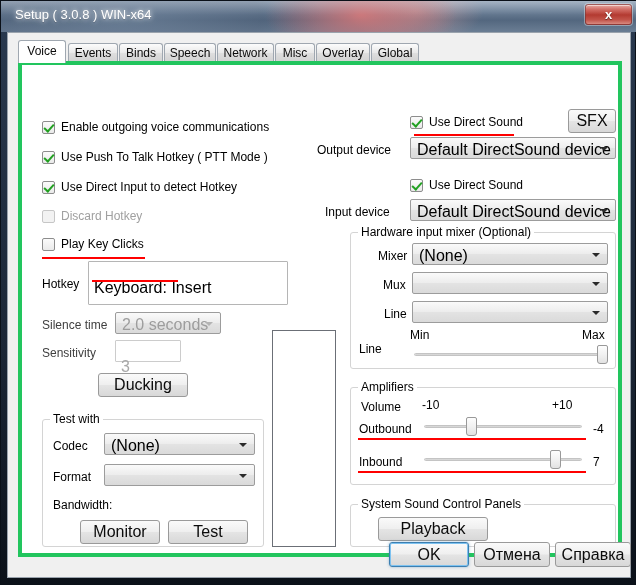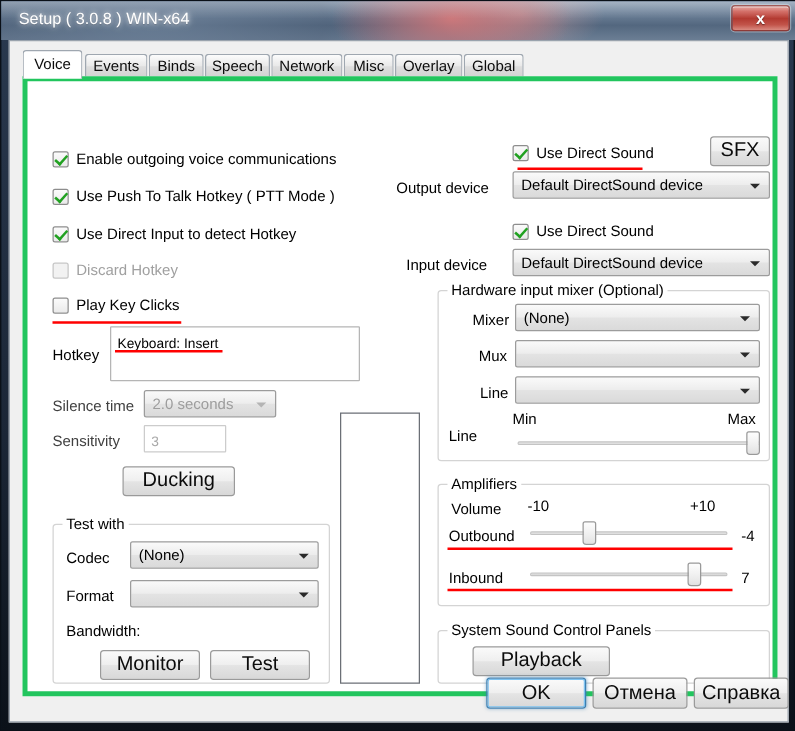--- a/index.html
+++ b/index.html
@@ -102,37 +102,37 @@
   .cb .cblabel { position: absolute; left: 19px; top: 0; white-space: nowrap; font-size: 12px; }
   .cb.disabled .cblabel { color: #a0a0a0; }
 
   .combo {
     position: absolute; height: 22px;
     background: linear-gradient(180deg,#fafafa 0%,#ededed 48%,#e3e3e3 52%,#dadada 100%);
     border: 1px solid #9c9c9c; border-radius: 2px;
     cursor: pointer;
   }
   .combo .ctext {
-    position: absolute; left: 6px; top: 3px; font-size: 12px; color: #000;
+    position: absolute; left: 6px; top: 3px; font-size: 16px; color: #000;
     white-space: nowrap; overflow: hidden;
   }
   .combo.dis .ctext { color: #9d9d9d; }
   .combo .arrow {
     position: absolute; right: 7px; top: 9px;
     width: 0; height: 0; border-left: 4px solid transparent;
     border-right: 4px solid transparent; border-top: 4px solid #2a2a2a;
   }
   .combo.dis .arrow { border-top-color: #b4b4b4; }
 
   .textbox {
     position: absolute; background: #fff;
     border: 1px solid #b5b5b5; border-radius: 1px;
   }
   .textbox .tval {
-    position: absolute; left: 5px; top: 7px; font-size: 11px; color: #000; white-space: nowrap;
+    position: absolute; left: 5px; top: 17px; font-size: 16px; color: #000; white-space: nowrap;
   }
   .textbox.dis { background: #fff; border-color: #cccccc; }
   .textbox.dis .tval { color: #a8a8a8; }
 
   .btn {
     position: absolute;
     background: linear-gradient(180deg,#fafafa 0%,#efefef 48%,#e4e4e4 52%,#d8d8d8 100%);
     border: 1px solid #9a9a9a; border-radius: 3px;
     font-size: 16px; color: #0b0b0b; text-align: center;
     cursor: pointer;

